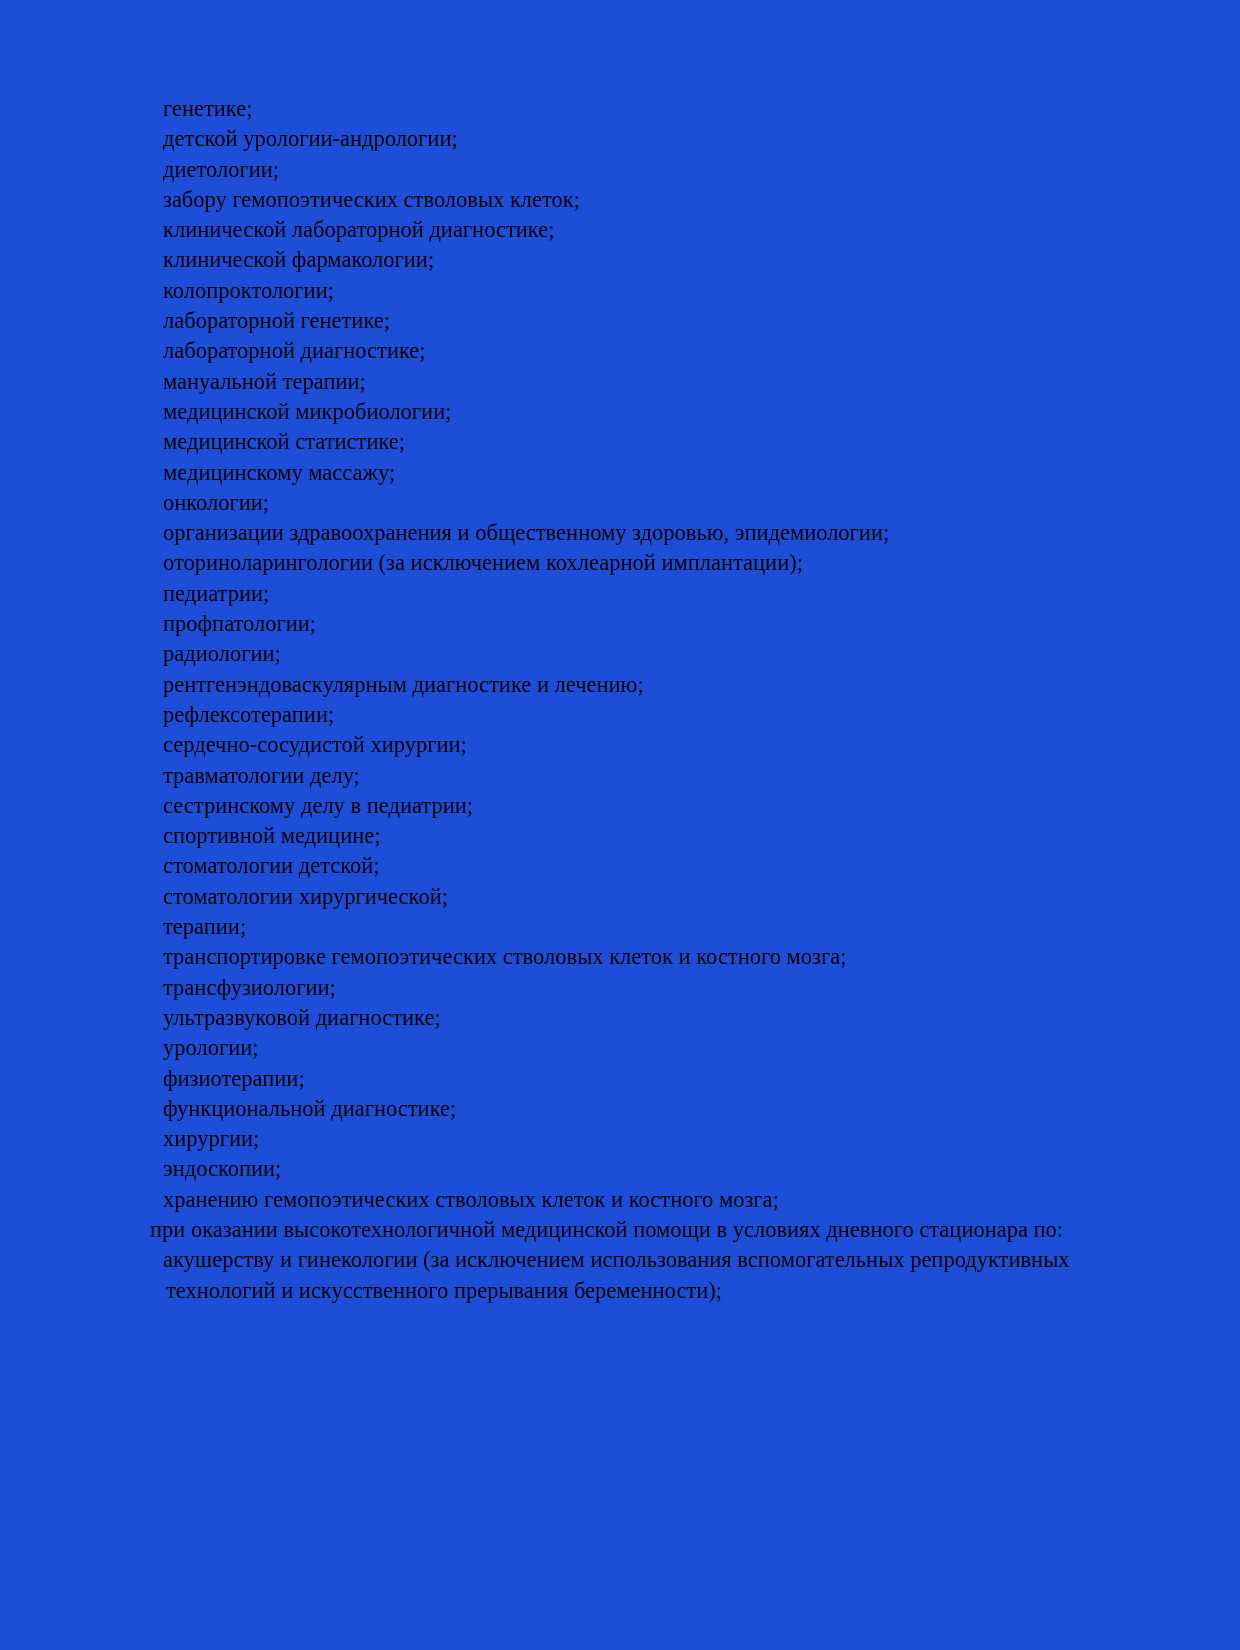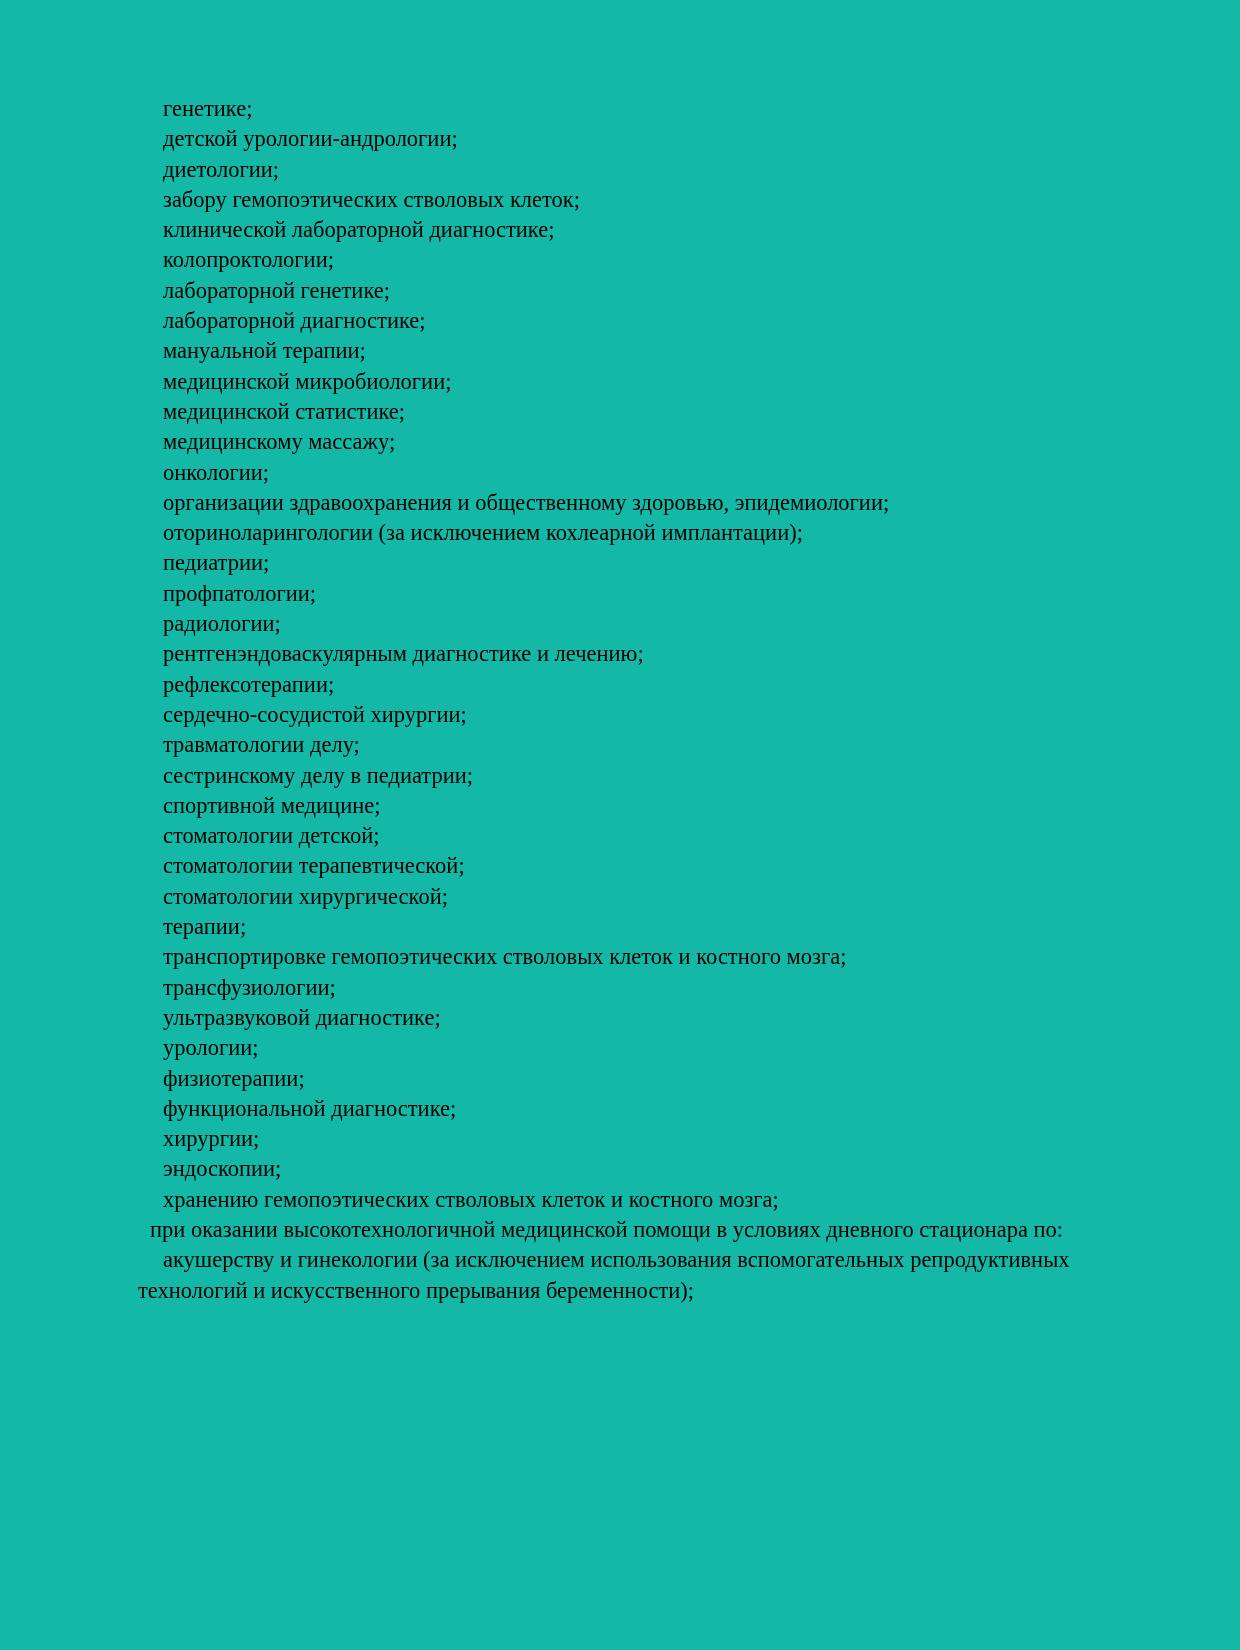--- a/index.html
+++ b/index.html
@@ -4,21 +4,21 @@
 <style>
   html, body {
     margin: 0;
     padding: 0;
     background: #ffffff;
   }
   .page {
     position: relative;
     width: 1240px;
     height: 1650px;
-    background: #14b8a6;
+    background: #1d4ed8;
     overflow: hidden;
     font-family: "Liberation Serif", "DejaVu Serif", serif;
     color: #000000;
   }
   .content {
     position: absolute;
     left: 138px;
     top: 94px;
     width: 990px;
   }
@@ -29,55 +29,56 @@
     color: #000000;
   }
   .indent {
     padding-left: 25px;
   }
   .indent-small {
     padding-left: 12px;
   }
   .no-indent {
     padding-left: 0;
+    margin-left: 28px;
   }
 </style>
 </head>
 <body>
 
 <div class="page">
   <div class="content">
 
     <div>
         <div class="line indent">генетике;</div>
         <div class="line indent">детской урологии-андрологии;</div>
         <div class="line indent">диетологии;</div>
         <div class="line indent">забору гемопоэтических стволовых клеток;</div>
         <div class="line indent">клинической лабораторной диагностике;</div>
+        <div class="line indent">клинической фармакологии;</div>
         <div class="line indent">колопроктологии;</div>
         <div class="line indent">лабораторной генетике;</div>
         <div class="line indent">лабораторной диагностике;</div>
         <div class="line indent">мануальной терапии;</div>
         <div class="line indent">медицинской микробиологии;</div>
         <div class="line indent">медицинской статистике;</div>
         <div class="line indent">медицинскому массажу;</div>
         <div class="line indent">онкологии;</div>
         <div class="line indent">организации здравоохранения и общественному здоровью, эпидемиологии;</div>
         <div class="line indent">оториноларингологии (за исключением кохлеарной имплантации);</div>
         <div class="line indent">педиатрии;</div>
         <div class="line indent">профпатологии;</div>
         <div class="line indent">радиологии;</div>
         <div class="line indent">рентгенэндоваскулярным диагностике и лечению;</div>
         <div class="line indent">рефлексотерапии;</div>
         <div class="line indent">сердечно-сосудистой хирургии;</div>
         <div class="line indent">травматологии делу;</div>
         <div class="line indent">сестринскому делу в педиатрии;</div>
         <div class="line indent">спортивной медицине;</div>
         <div class="line indent">стоматологии детской;</div>
-        <div class="line indent">стоматологии терапевтической;</div>
         <div class="line indent">стоматологии хирургической;</div>
         <div class="line indent">терапии;</div>
         <div class="line indent">транспортировке гемопоэтических стволовых клеток и костного мозга;</div>
         <div class="line indent">трансфузиологии;</div>
         <div class="line indent">ультразвуковой диагностике;</div>
         <div class="line indent">урологии;</div>
         <div class="line indent">физиотерапии;</div>
         <div class="line indent">функциональной диагностике;</div>
         <div class="line indent">хирургии;</div>
         <div class="line indent">эндоскопии;</div>

